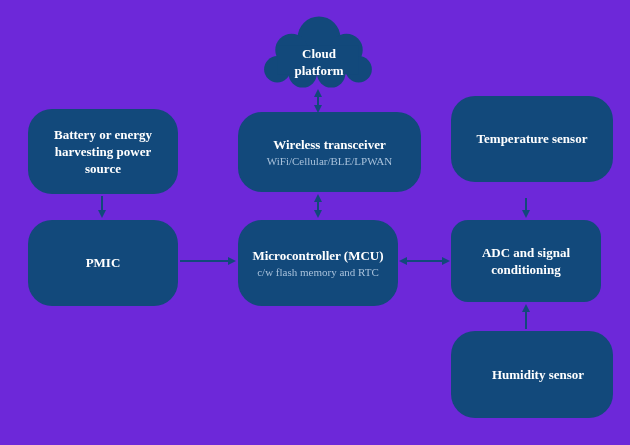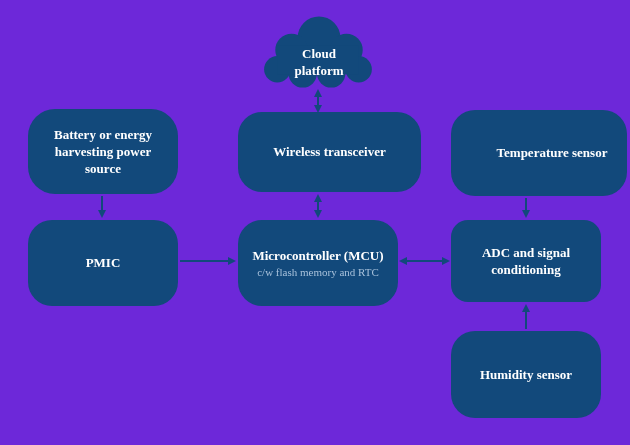--- a/index.html
+++ b/index.html
@@ -9,27 +9,27 @@
   }
   .box {
     position:absolute; background:#12497B; border-radius:24px;
     display:flex; flex-direction:column; align-items:center; justify-content:center;
     color:#ffffff; text-align:center;
   }
   .label { font-size:13px; font-weight:700; line-height:1.32; }
   .sublabel { font-size:11px; font-weight:400; color:#A7C1DB; margin-top:2px; line-height:1.2; }
   .narrow { width:126px; }
   
-  .n-battery   { left:28px;  top:109px; width:150px; height:85px;border-radius:27px; }
+  .n-battery   { left:28px;  top:109px; width:150px; height:85px; }
   .n-pmic      { left:28px;  top:220px; width:150px; height:86px; }
   .n-wireless  { left:238px; top:112px; width:183px; height:80px; }
   .n-mcu       { left:238px; top:220px; width:160px; height:86px; }
-  .n-temp      { left:451px; top:110px; width:150px; height:86px;padding-left:26px; }
+  .n-temp      { left:451px; top:96px; width:162px; height:86px; }
   .n-adc       { left:451px; top:220px; width:150px; height:82px;border-radius:17px; }
-  .n-humidity  { left:451px; top:331px; width:150px; height:87px; }
+  .n-humidity  { left:451px; top:331px; width:150px; height:87px;padding-left:12px; }
   .cloud-wrap  { position:absolute; left:258px; top:12px; width:122px; height:82px; }
   .cloud-wrap svg { position:absolute; left:0; top:0; }
   .cloud-text {
     position:absolute; left:0; top:34px; width:122px; text-align:center;
     color:#ffffff; font-size:13px; font-weight:700; line-height:1.3;
   }
   .cloud-text span { display:inline-block; width:80px; }
   .arrows { position:absolute; left:0; top:0; width:630px; height:445px; pointer-events:none; }
 </style>
 </head>
@@ -52,20 +52,21 @@
     </svg>
     <div class="cloud-text"><span>Cloud platform</span></div>
   </div>
 
   <div class="box n-battery">
     <div class="label narrow">Battery or energy harvesting power source</div>
   </div>
 
   <div class="box n-wireless">
     <div class="label">Wireless transceiver</div>
+    <div class="sublabel">WiFi/Cellular/BLE/LPWAN</div>
   </div>
 
   <div class="box n-temp">
     <div class="label">Temperature sensor</div>
   </div>
 
   <div class="box n-mcu">
     <div class="label">Microcontroller (MCU)</div>
     <div class="sublabel">c/w flash memory and RTC</div>
   </div>

